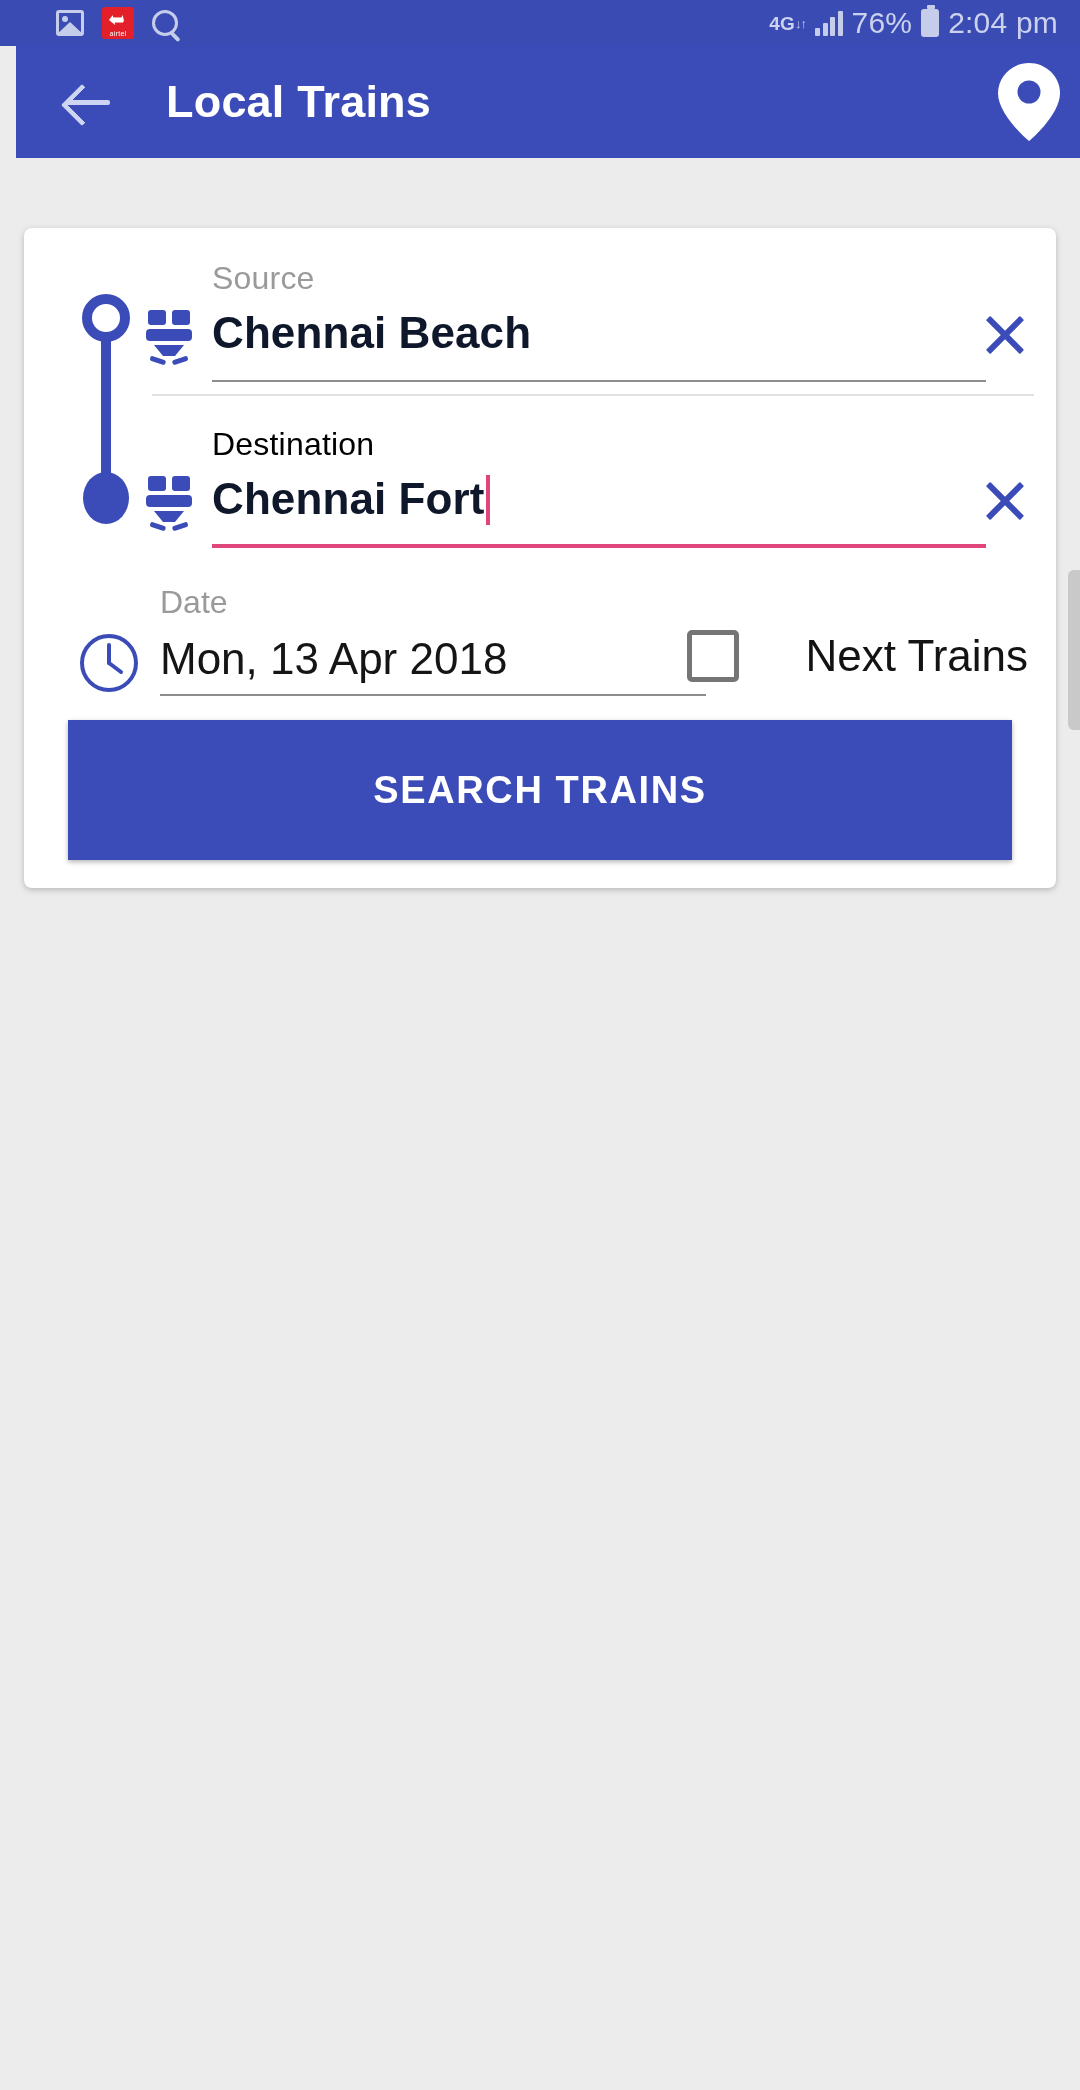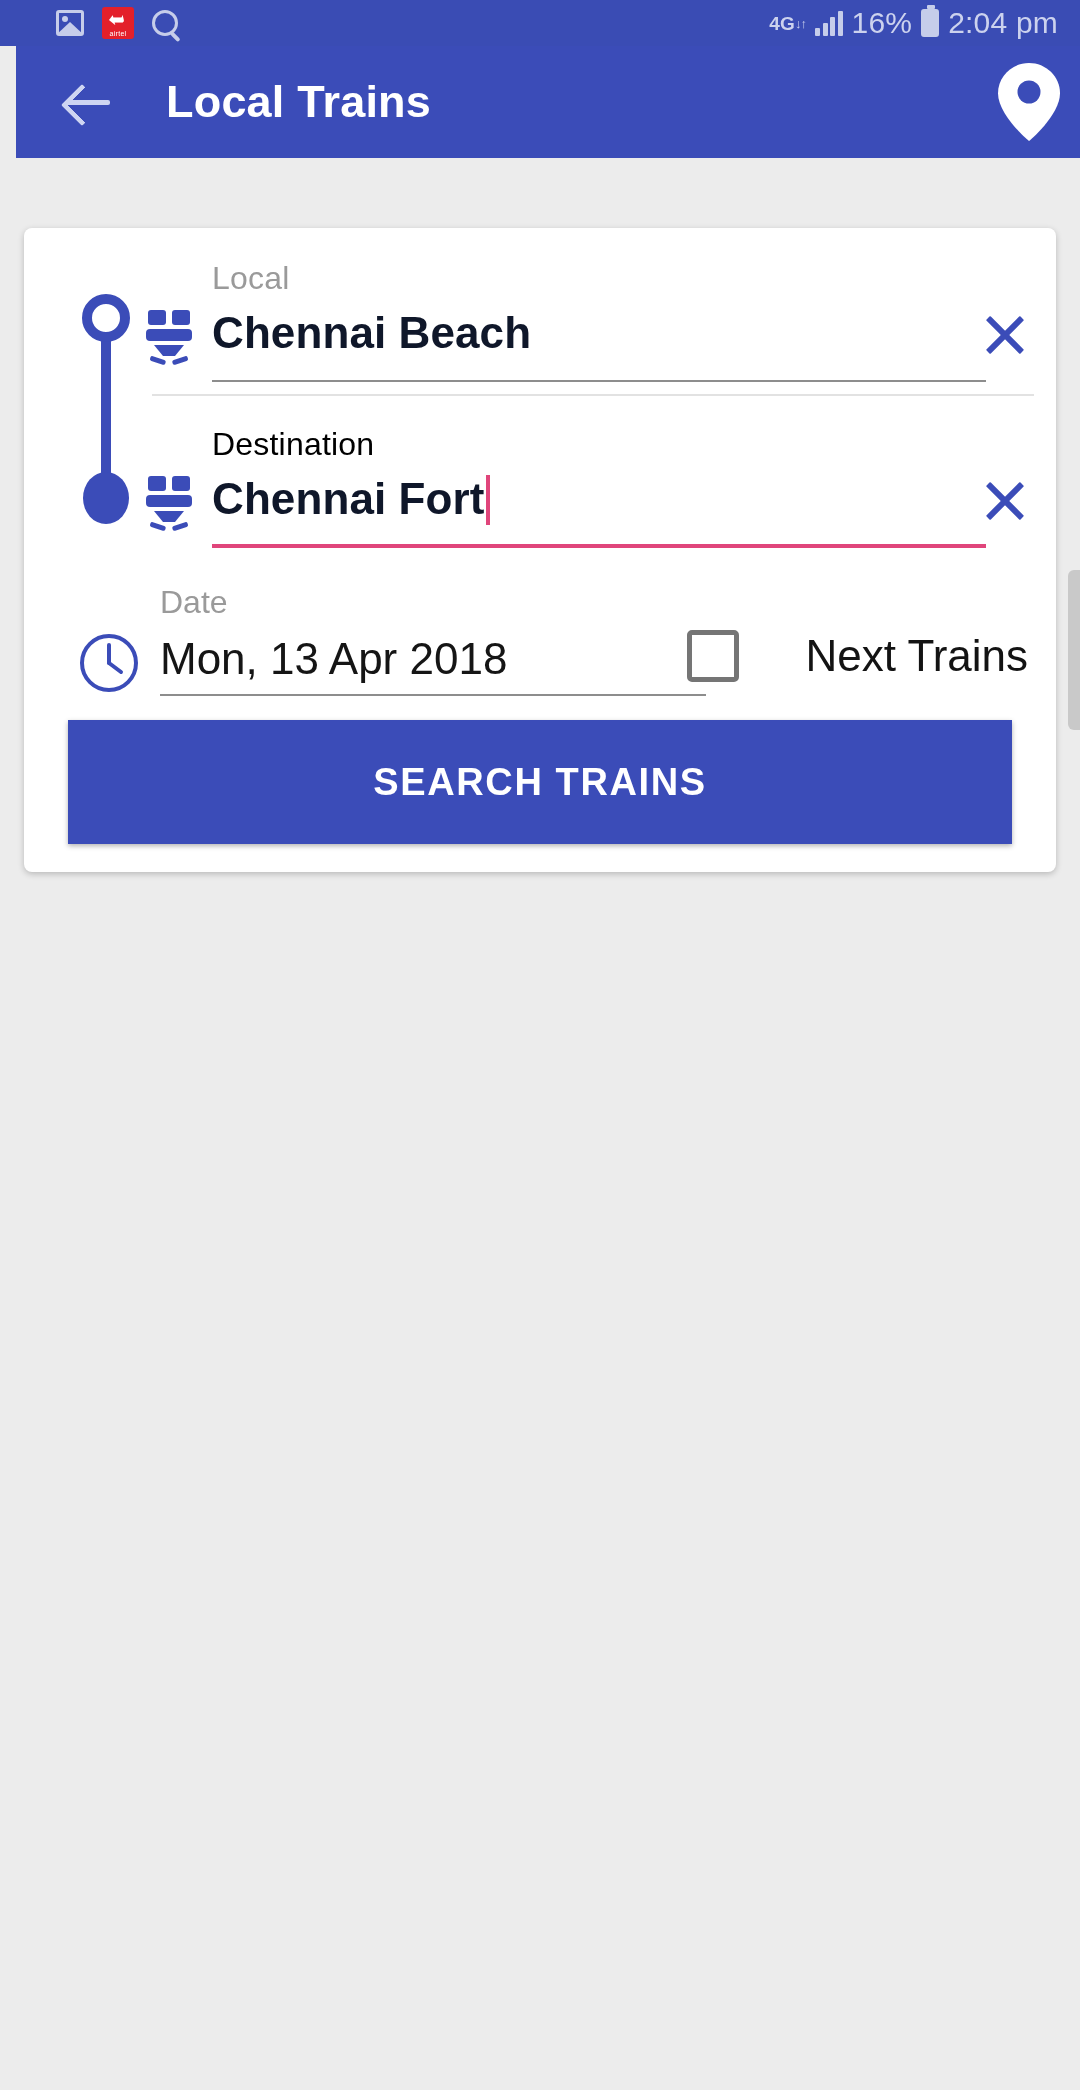--- a/index.html
+++ b/index.html
@@ -392,21 +392,21 @@
   .next-trains-label {
     font-size: 44px;
     color: #131313;
     white-space: nowrap;
     margin-left: 40px;
   }
 
   
   .search-button {
     margin: 0 44px 28px 44px;
-    height: 124px;
+    height: 140px;
     background: #3b4cb8;
     color: #ffffff;
     font-size: 38px;
     font-weight: bold;
     letter-spacing: 1.6px;
     display: flex;
     align-items: center;
     justify-content: center;
     border: none;
     box-shadow: 0 2px 5px rgba(0,0,0,0.3);
@@ -444,21 +444,21 @@
       <div class="net-4g">
         <span class="lbl">4G</span>
         <span class="arrows">↓↑</span>
       </div>
       <div class="signal-bars">
         <i></i>
           <i></i>
           <i></i>
           <i></i>
       </div>
-      <span>16%</span>
+      <span>76%</span>
       <div class="battery-icon"></div>
       <span>2:04 pm</span>
     </div>
   </div>
 
   <div class="app-bar">
     <div class="back-arrow"></div>
     <div class="app-title">Local Trains</div>
     <div class="pin-icon">
       <svg width="62" height="78" viewBox="0 0 62 78">
@@ -472,21 +472,21 @@
 
     <div class="fields-area">
 
       <div class="route-rail">
         <div class="rail-line"></div>
         <div class="rail-circle"></div>
         <div class="rail-dot"></div>
       </div>
 
       <div class="field-row">
-        <div class="field-label">Local</div>
+        <div class="field-label">Source</div>
         <div class="train-icon">
           <svg width="54" height="58" viewBox="0 0 54 58">
             <rect x="6" y="2" width="18" height="15" rx="3" fill="#3b4cb8"></rect>
             <rect x="30" y="2" width="18" height="15" rx="3" fill="#3b4cb8"></rect>
             <rect x="4" y="21" width="46" height="12" rx="4" fill="#3b4cb8"></rect>
             <path d="M12 37 L42 37 L33 48 L21 48 Z" fill="#3b4cb8"></path>
             <rect x="8" y="50" width="16" height="5" rx="2" transform="rotate(18 16 52)" fill="#3b4cb8"></rect>
             <rect x="30" y="50" width="16" height="5" rx="2" transform="rotate(-18 38 52)" fill="#3b4cb8"></rect>
           </svg>
         </div>

